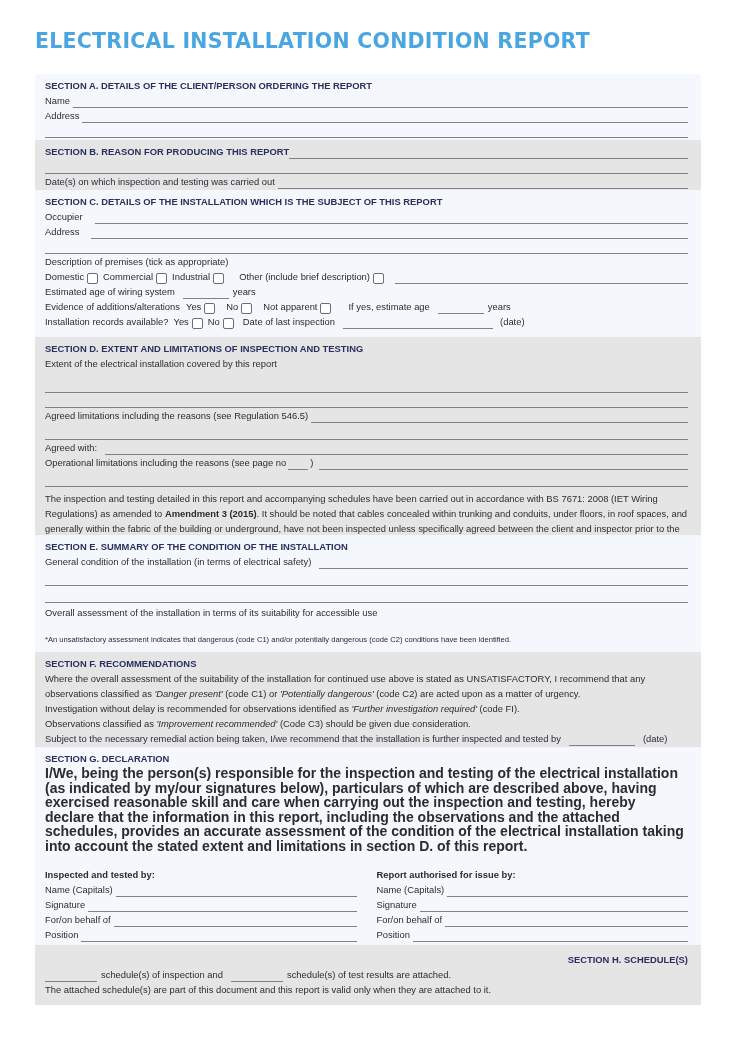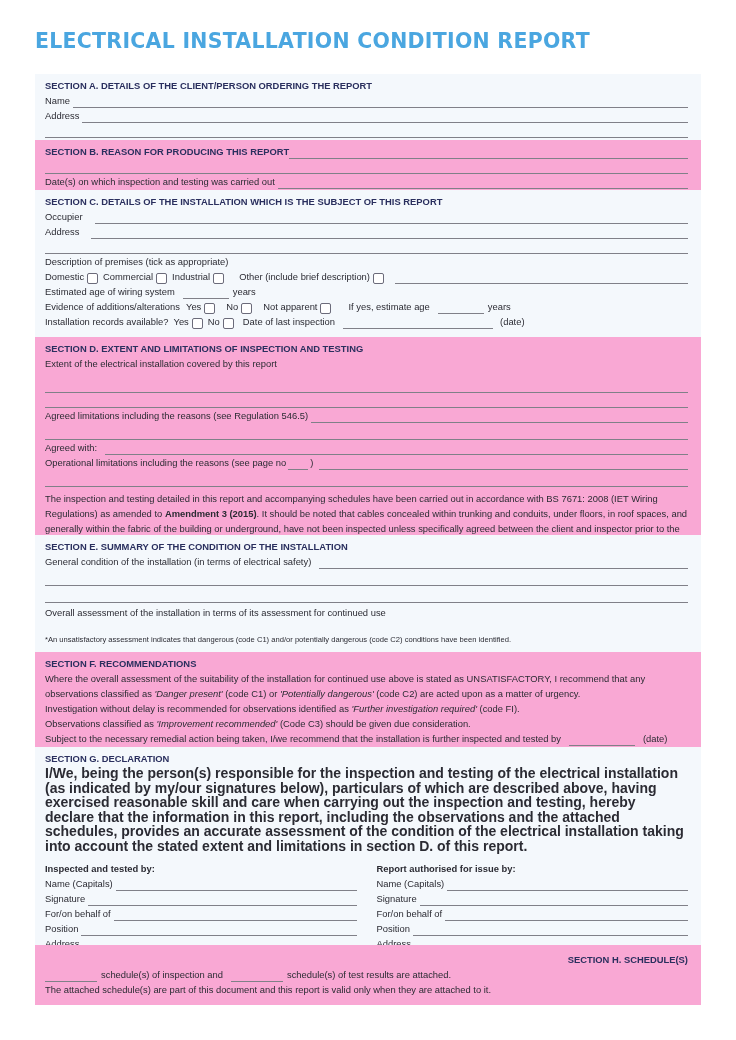--- a/index.html
+++ b/index.html
@@ -10,35 +10,35 @@
     font-family: "DejaVu Sans", sans-serif; font-weight: bold;
     font-size: 22px; letter-spacing: 0.3px; color: #4aa6e0;
     transform: scaleX(0.93); transform-origin: left center;
   }
   .section {
     position: absolute; left: 35px; width: 666px;
     padding: 4px 13px 0 10px;
     font-size: 9.4px; line-height: 15px;
   }
   .bg-light { background: #f4f8fc; }
-  .bg-dark { background: #f9a8d4; }
+  .bg-dark { background: #e5e5e5; }
   .sec-title { font-weight: bold; color: #2a2f5e; font-size: 9.4px; line-height: 15px; }
   .row { display: flex; align-items: flex-end; height: 15px; white-space: nowrap; }
   .row .lbl { flex: 0 0 auto; margin-top: 12px; }
   .line { flex: 1 1 auto; border-bottom: 1px solid #808088; height: 11px; margin-left: 3px; }
   .fixline { display: inline-block; border-bottom: 1px solid #808088; height: 11px; vertical-align: bottom; margin: 0 4px; }
   .cb { display: inline-block; width: 11px; height: 11px; border: 1px solid #6b6b7a; border-radius: 2px; background: #fff; margin: 0 5px 0 3px; vertical-align: -2px; }
   .gap { display: inline-block; width: 10px; }
   .para { font-size: 9.4px; line-height: 15px; }
   .para b { font-weight: bold; }
   .small { font-size: 7.6px; line-height: 12px; }
   .decl { font-weight: bold; font-size: 14px; line-height: 14.5px; }
   .cols { display: flex; gap: 20px; }
   .col { flex: 1; }
-  .col-title { font-weight: bold; height: 15px; line-height: 15px; margin-bottom: 0px; }
+  .col-title { font-weight: bold; height: 15px; line-height: 15px; margin-bottom: 0px; margin-top: 6px; }
   em { font-style: italic; }
 </style>
 </head>
 <body>
 
 <div class="title">ELECTRICAL INSTALLATION CONDITION REPORT</div>
 
 <div class="section bg-light" style="top:74px;height:70px;">
   <div class="sec-title">SECTION A. DETAILS OF THE CLIENT/PERSON ORDERING THE REPORT</div>
   <div class="row">
@@ -171,21 +171,21 @@
       <span class="lbl">General condition of the installation (in terms of electrical safety)</span>
       <span class="line" style="margin-left:8px"></span>
     </div>
   <div class="row" style="height:17px">
       <span class="line" style="margin-left:0"></span>
     </div>
   <div class="row" style="height:17px">
       <span class="line" style="margin-left:0"></span>
     </div>
   <div class="row" style="height:17px">
-      <span class="lbl">Overall assessment of the installation in terms of its assessment for continued use</span>
+      <span class="lbl">Overall assessment of the installation in terms of its suitability for accessible use</span>
     </div>
   <div class="small" style="margin-top:14px">*An unsatisfactory assessment indicates that dangerous (code C1) and/or potentially dangerous (code C2) conditions have been identified.</div>
 </div>
 
 <div class="section bg-dark" style="top:652px;height:95px;">
   <div class="sec-title">SECTION F. RECOMMENDATIONS</div>
   <div class="para"><span>Where the overall assessment of the suitability of the installation for continued use above is stated as UNSATISFACTORY, I recommend that any observations classified as </span><em>'Danger present'</em><span> (code C1) or </span><em>'Potentially dangerous'</em><span> (code C2) are acted upon as a matter of urgency.</span></div>
   <div class="para"><span>Investigation without delay is recommended for observations identified as </span><em>'Further investigation required'</em><span> (code FI).</span></div>
   <div class="para"><span>Observations classified as </span><em>'Improvement recommended'</em><span> (Code C3) should be given due consideration.</span></div>
   <div class="row">

